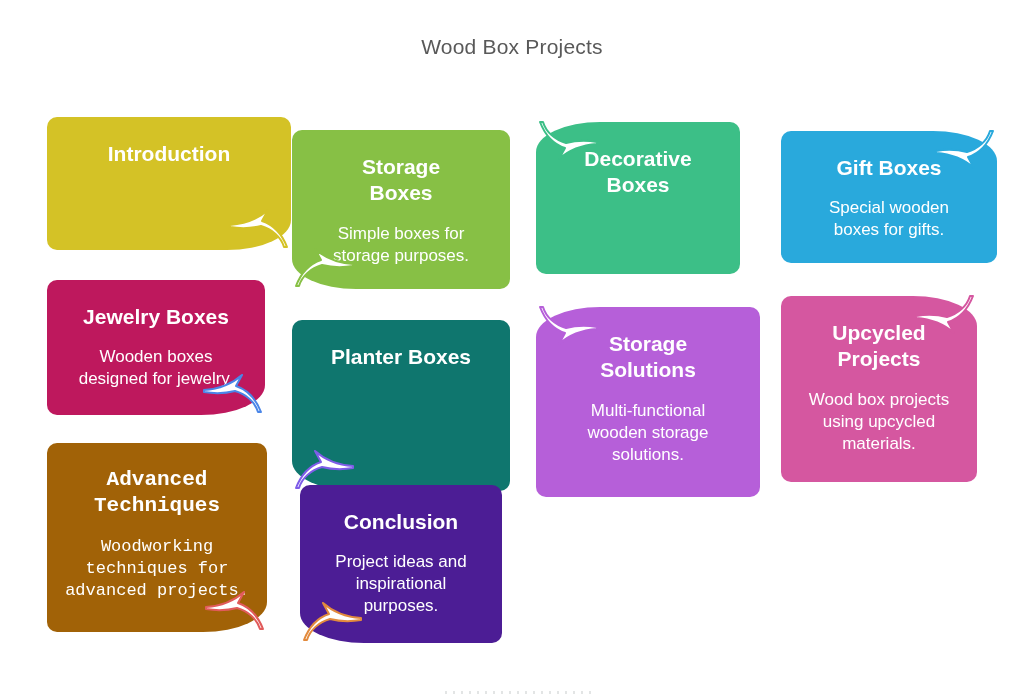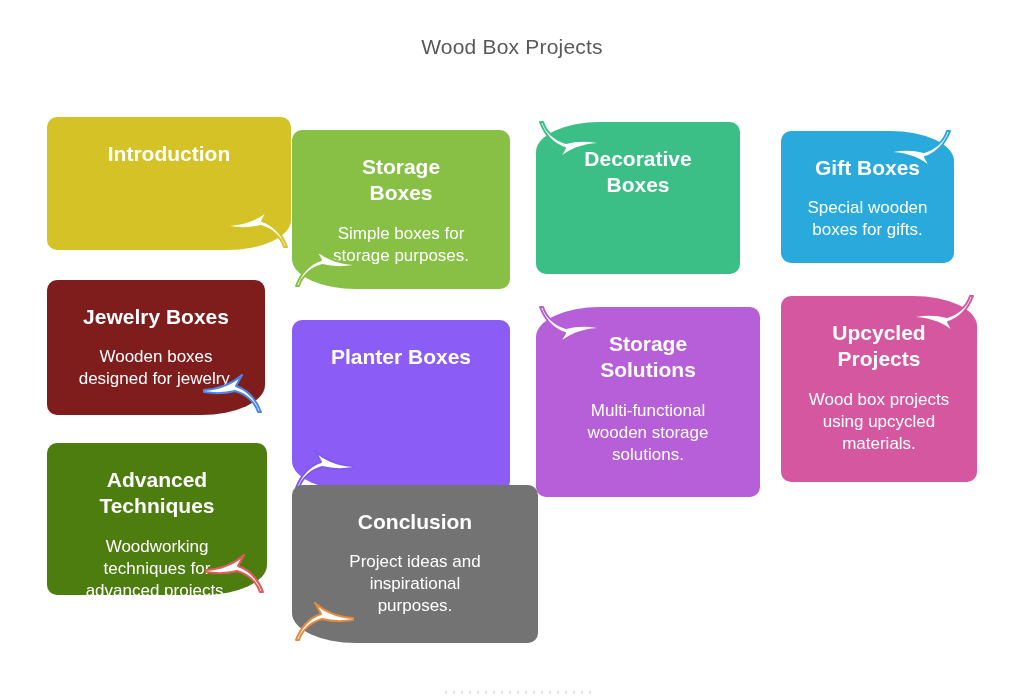--- a/index.html
+++ b/index.html
@@ -80,37 +80,37 @@
     <div class="note-body">Simple boxes for
 storage purposes.</div>
   </div>
     <div class="note curl-tl" style="left: 536px; top: 122px; width: 204px; height: 152px; background: rgb(60, 191, 135);">
     <svg class="curl" viewBox="0 0 66 42" xmlns="http://www.w3.org/2000/svg">
       <path d="M4,40 C9,27 17,18 29,14 L23,3 C33,12 46,17 61,18 L61,20 C49,22 38,21 30,19 C19,22 10,30 7,40 Z" fill="#ffffff" stroke-width="2" stroke-linejoin="round" stroke="#3cbf87"></path>
     </svg>
     <div class="note-title">Decorative
 Boxes</div>
   </div>
-    <div class="note curl-tr" style="left: 781px; top: 131px; width: 173px; height: 132px; background: rgb(41, 169, 220);">
+    <div class="note curl-tr" style="left: 781px; top: 131px; width: 216px; height: 132px; background: rgb(41, 169, 220);">
     <svg class="curl" viewBox="0 0 66 42" xmlns="http://www.w3.org/2000/svg">
       <path d="M4,40 C9,27 17,18 29,14 L23,3 C33,12 46,17 61,18 L61,20 C49,22 38,21 30,19 C19,22 10,30 7,40 Z" fill="#ffffff" stroke-width="2" stroke-linejoin="round" stroke="#29a9dc"></path>
     </svg>
     <div class="note-title">Gift Boxes</div>
     <div class="note-body">Special wooden
 boxes for gifts.</div>
   </div>
-    <div class="note curl-br" style="left: 47px; top: 280px; width: 218px; height: 135px; background: #7f1d1d;">
+    <div class="note curl-br" style="left: 47px; top: 280px; width: 218px; height: 135px; background: #be185d;">
     <svg class="curl" viewBox="0 0 66 42" xmlns="http://www.w3.org/2000/svg">
       <path d="M4,40 C9,27 17,18 29,14 L23,3 C33,12 46,17 61,18 L61,20 C49,22 38,21 30,19 C19,22 10,30 7,40 Z" fill="#ffffff" stroke-width="2" stroke-linejoin="round" stroke="#4a86e8"></path>
     </svg>
     <div class="note-title">Jewelry Boxes</div>
     <div class="note-body">Wooden boxes
 designed for jewelry.</div>
   </div>
-    <div class="note curl-bl" style="left: 292px; top: 320px; width: 218px; height: 171px; background: #8b5cf6;">
+    <div class="note curl-bl" style="left: 292px; top: 320px; width: 218px; height: 171px; background: #0f766e;">
     <svg class="curl" viewBox="0 0 66 42" xmlns="http://www.w3.org/2000/svg">
       <path d="M4,40 C9,27 17,18 29,14 L23,3 C33,12 46,17 61,18 L61,20 C49,22 38,21 30,19 C19,22 10,30 7,40 Z" fill="#ffffff" stroke-width="2" stroke-linejoin="round" stroke="#7e5ce8"></path>
     </svg>
     <div class="note-title">Planter Boxes</div>
   </div>
     <div class="note curl-tl" style="left: 536px; top: 307px; width: 224px; height: 190px; background: rgb(182, 95, 217);">
     <svg class="curl" viewBox="0 0 66 42" xmlns="http://www.w3.org/2000/svg">
       <path d="M4,40 C9,27 17,18 29,14 L23,3 C33,12 46,17 61,18 L61,20 C49,22 38,21 30,19 C19,22 10,30 7,40 Z" fill="#ffffff" stroke-width="2" stroke-linejoin="round" stroke="#b65fd9"></path>
     </svg>
     <div class="note-title">Storage
@@ -122,31 +122,31 @@
     <div class="note curl-tr" style="left: 781px; top: 296px; width: 196px; height: 186px; background: rgb(213, 87, 160);">
     <svg class="curl" viewBox="0 0 66 42" xmlns="http://www.w3.org/2000/svg">
       <path d="M4,40 C9,27 17,18 29,14 L23,3 C33,12 46,17 61,18 L61,20 C49,22 38,21 30,19 C19,22 10,30 7,40 Z" fill="#ffffff" stroke-width="2" stroke-linejoin="round" stroke="#d557a0"></path>
     </svg>
     <div class="note-title">Upcycled
 Projects</div>
     <div class="note-body">Wood box projects
 using upcycled
 materials.</div>
   </div>
-    <div class="note curl-br" style="left: 47px; top: 443px; width: 220px; height: 152px; background: #4d7c0f;">
+    <div class="note curl-br" style="left: 47px; top: 443px; width: 220px; height: 189px; background: #a16207; font-family: Liberation Mono, monospace;">
     <svg class="curl" viewBox="0 0 66 42" xmlns="http://www.w3.org/2000/svg">
       <path d="M4,40 C9,27 17,18 29,14 L23,3 C33,12 46,17 61,18 L61,20 C49,22 38,21 30,19 C19,22 10,30 7,40 Z" fill="#ffffff" stroke-width="2" stroke-linejoin="round" stroke="#e15b5b"></path>
     </svg>
     <div class="note-title">Advanced
 Techniques</div>
     <div class="note-body">Woodworking
 techniques for
 advanced projects.</div>
   </div>
-    <div class="note curl-bl" style="left: 292px; top: 485px; width: 246px; height: 158px; background: #737373;">
+    <div class="note curl-bl" style="left: 300px; top: 485px; width: 202px; height: 158px; background: #4c1d95;">
     <svg class="curl" viewBox="0 0 66 42" xmlns="http://www.w3.org/2000/svg">
       <path d="M4,40 C9,27 17,18 29,14 L23,3 C33,12 46,17 61,18 L61,20 C49,22 38,21 30,19 C19,22 10,30 7,40 Z" fill="#ffffff" stroke-width="2" stroke-linejoin="round" stroke="#e28a3d"></path>
     </svg>
     <div class="note-title">Conclusion</div>
     <div class="note-body">Project ideas and
 inspirational
 purposes.</div>
   </div>
   </div>
 

